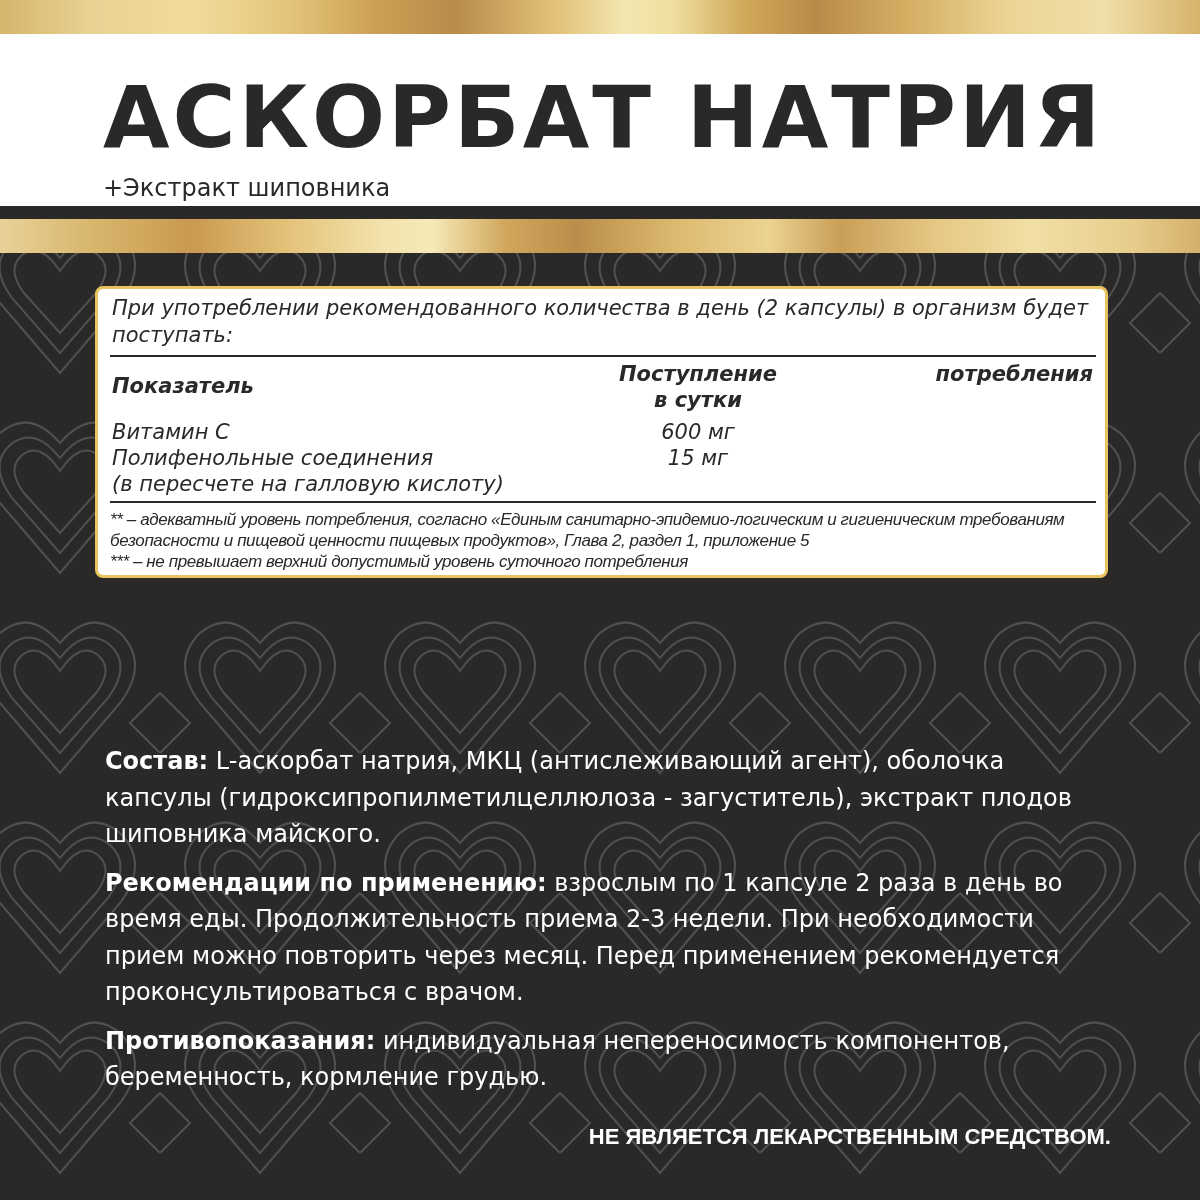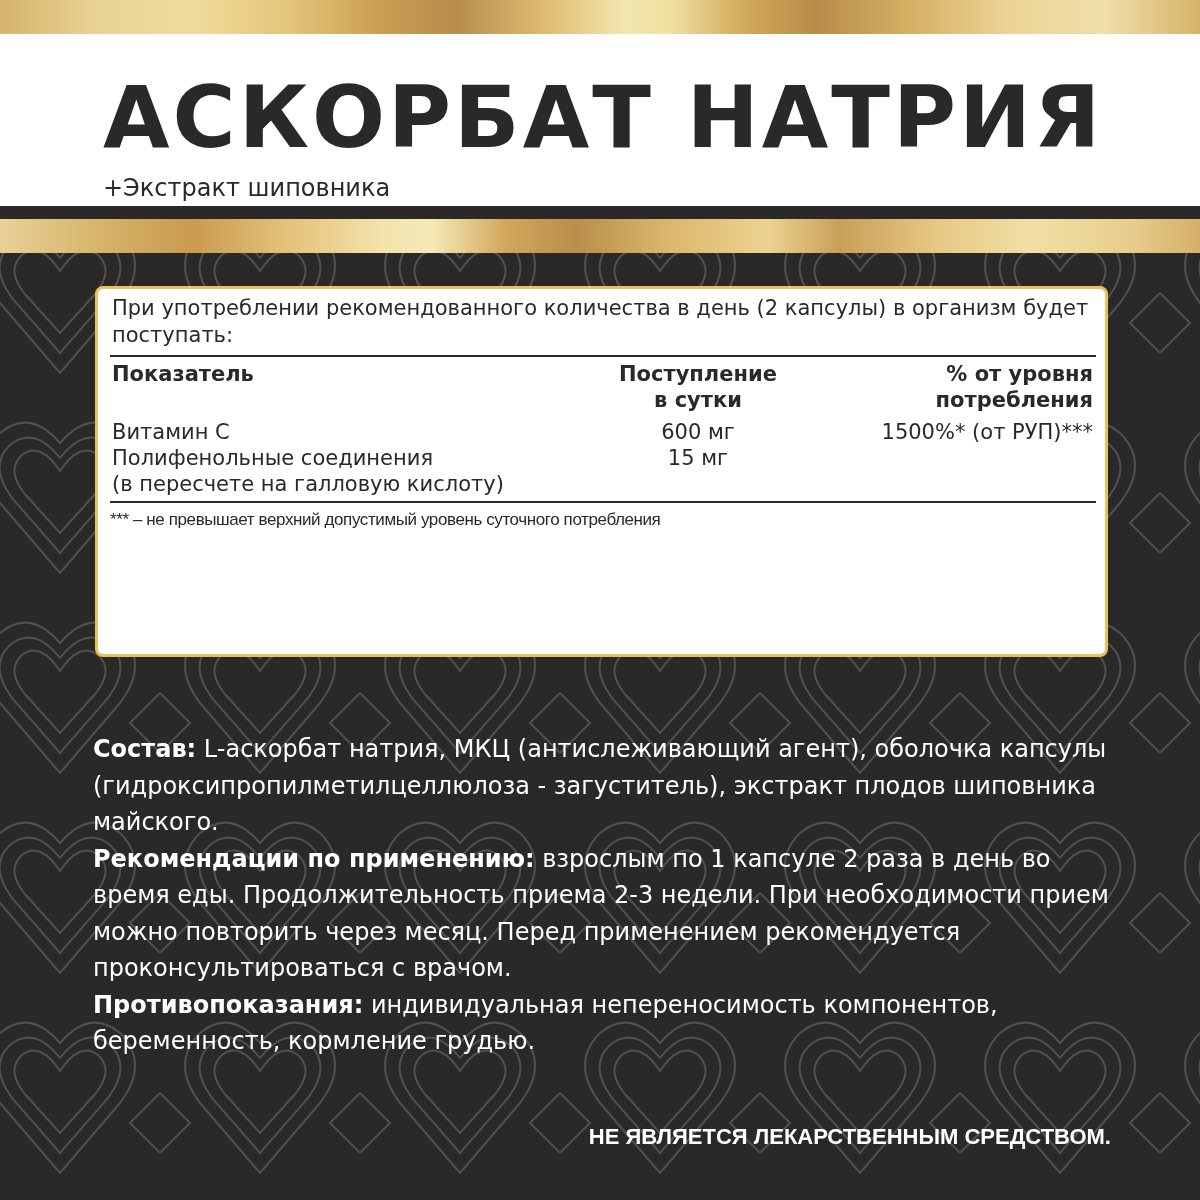--- a/index.html
+++ b/index.html
@@ -34,53 +34,53 @@
   }
   .subtitle {
     position: absolute; left: 103px; top: 140px;
     font-size: 24px; color: #2a2927; font-weight: normal; white-space: nowrap;
   }
   .pattern {
     position: absolute; left: 0; top: 253px; width: 1200px; height: 947px;
     opacity: 0.18;
   }
   .info-box {
-    position: absolute; left: 95px; top: 286px; width: 1013px; height: 371px;
+    position: absolute; left: 95px; top: 286px; width: 1013px; height: 292px;
     background: #ffffff; border: 3px solid #e8c35b; border-radius: 8px;
-    box-sizing: border-box; color: #2a2927;
+    box-sizing: border-box; color: #2a2927; font-style: italic;
   }
   .intro {
     position: absolute; left: 14px; top: 6px; width: 980px;
     font-size: 21px; line-height: 27px;
   }
   .rule {
     position: absolute; left: 12px; width: 986px; height: 2px; background: #2a2927;
   }
   .rule-1 { top: 66px; }
   .rule-2 { top: 212px; }
   .col-head {
     position: absolute; top: 72px; font-weight: bold; font-size: 21px; line-height: 26px;
   }
-  .h-name { left: 14px; }
+  .h-name { left: 14px; margin-top: 12px; }
   .h-amount { left: 490px; width: 220px; text-align: center; }
   .h-pct { right: 12px; width: 260px; text-align: right; }
   .row { position: absolute; font-size: 21px; line-height: 26px; }
   .r-name { left: 14px; top: 130px; }
   .r-amount { left: 490px; width: 220px; text-align: center; top: 130px; }
   .r-pct { right: 12px; width: 320px; text-align: right; top: 130px; }
   .footnotes {
     position: absolute; left: 12px; top: 220px; width: 960px;
     font-family: "Liberation Sans", sans-serif;
     font-size: 17px; line-height: 21px; letter-spacing: -0.4px; color: #2a2927;
   }
   .body-text {
     position: absolute; left: 93px; top: 731px; width: 1020px;
     color: #ffffff; font-size: 24px; line-height: 36.5px;
   }
-  .body-text p { margin: 0; }
+  .body-text p { margin: 12px; }
   .body-text b { font-weight: bold; }
   .disclaimer {
     position: absolute; right: 89px; top: 1124px;
     color: #ffffff; font-weight: bold; font-size: 22px; white-space: nowrap;
     font-family: "Liberation Sans", sans-serif;
   }
 </style>
 </head>
 <body>
 
@@ -110,40 +110,39 @@
   <div class="rule rule-1"></div>
 
   <div class="col-head h-name">
     <span>Показатель</span>
   </div>
   <div class="col-head h-amount">
     <div>Поступление</div>
     <div>в сутки</div>
   </div>
   <div class="col-head h-pct">
-    <div>% от уровня</div>
     <div>потребления</div>
   </div>
 
   <div class="row r-name">
     <div>Витамин C</div>
     <div>Полифенольные соединения</div>
     <div>(в пересчете на галловую кислоту)</div>
   </div>
   <div class="row r-amount">
     <div>600 мг</div>
     <div>15 мг</div>
   </div>
   <div class="row r-pct">
-    <div>1500%* (от РУП)***</div>
   </div>
 
   <div class="rule rule-2"></div>
 
   <div class="footnotes">
+    <div>** – адекватный уровень потребления, согласно «Единым санитарно-эпидемио-логическим и гигиеническим требованиям безопасности и пищевой ценности пищевых продуктов», Глава 2, раздел 1, приложение 5</div>
     <div>*** – не превышает верхний допустимый уровень суточного потребления</div>
   </div>
 </div>
 
 <div class="body-text">
   <p>
     <b>Состав:</b><span> L-аскорбат натрия, МКЦ (антислеживающий агент), оболочка капсулы (гидроксипропилметилцеллюлоза - загуститель), экстракт плодов шиповника майского.</span>
   </p>
   <p>
     <b>Рекомендации по применению:</b><span> взрослым по 1 капсуле 2 раза в день во время еды. Продолжительность приема 2-3 недели. При необходимости прием можно повторить через месяц. Перед применением рекомендуется проконсультироваться с врачом.</span>

